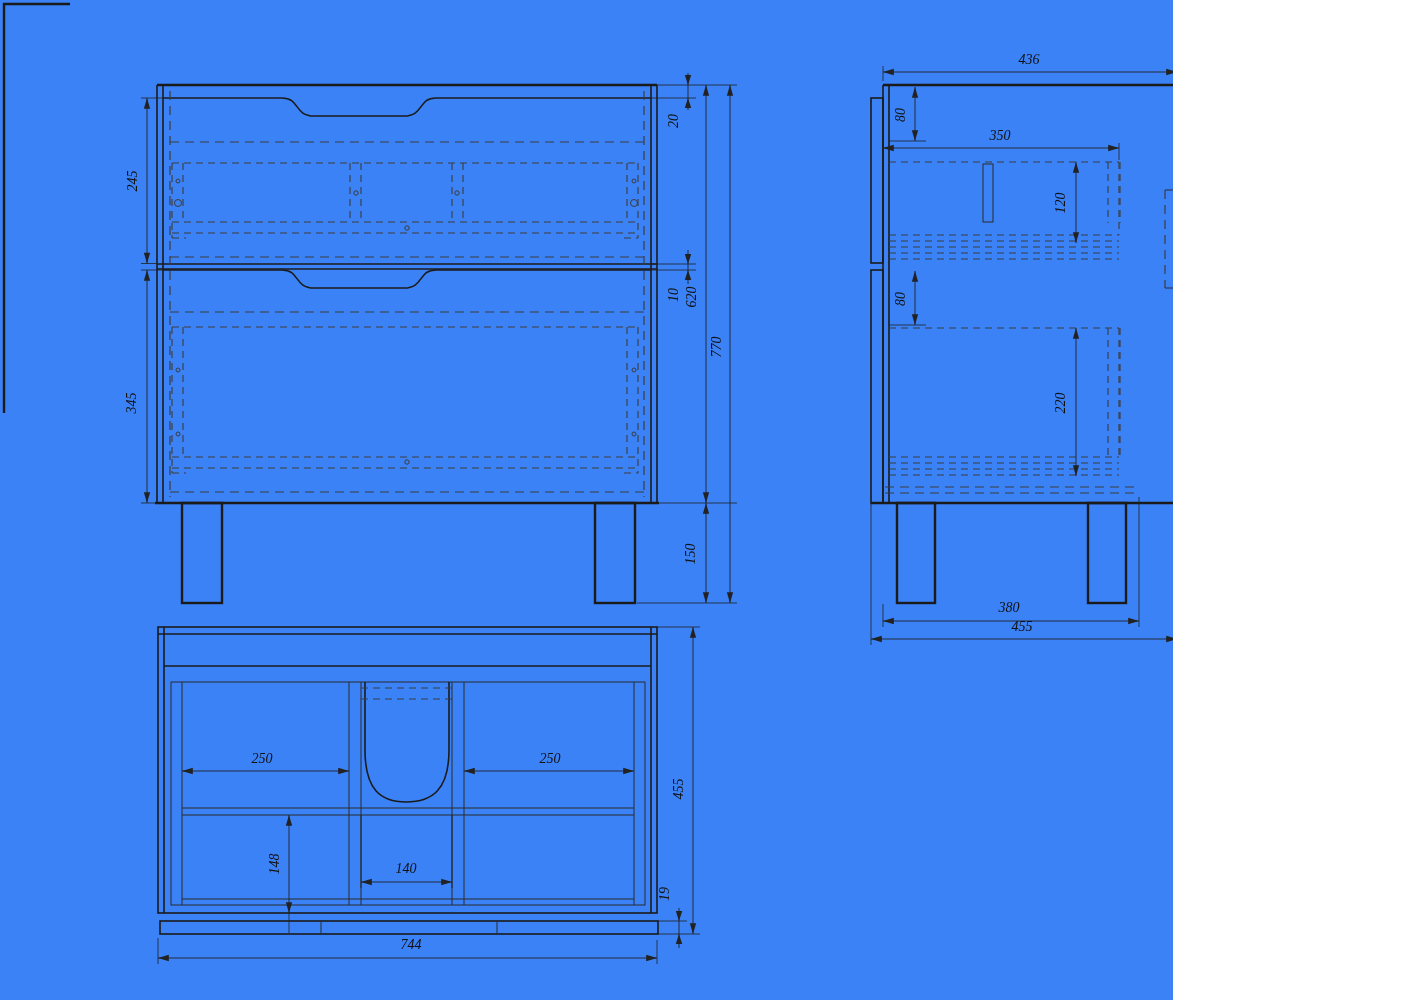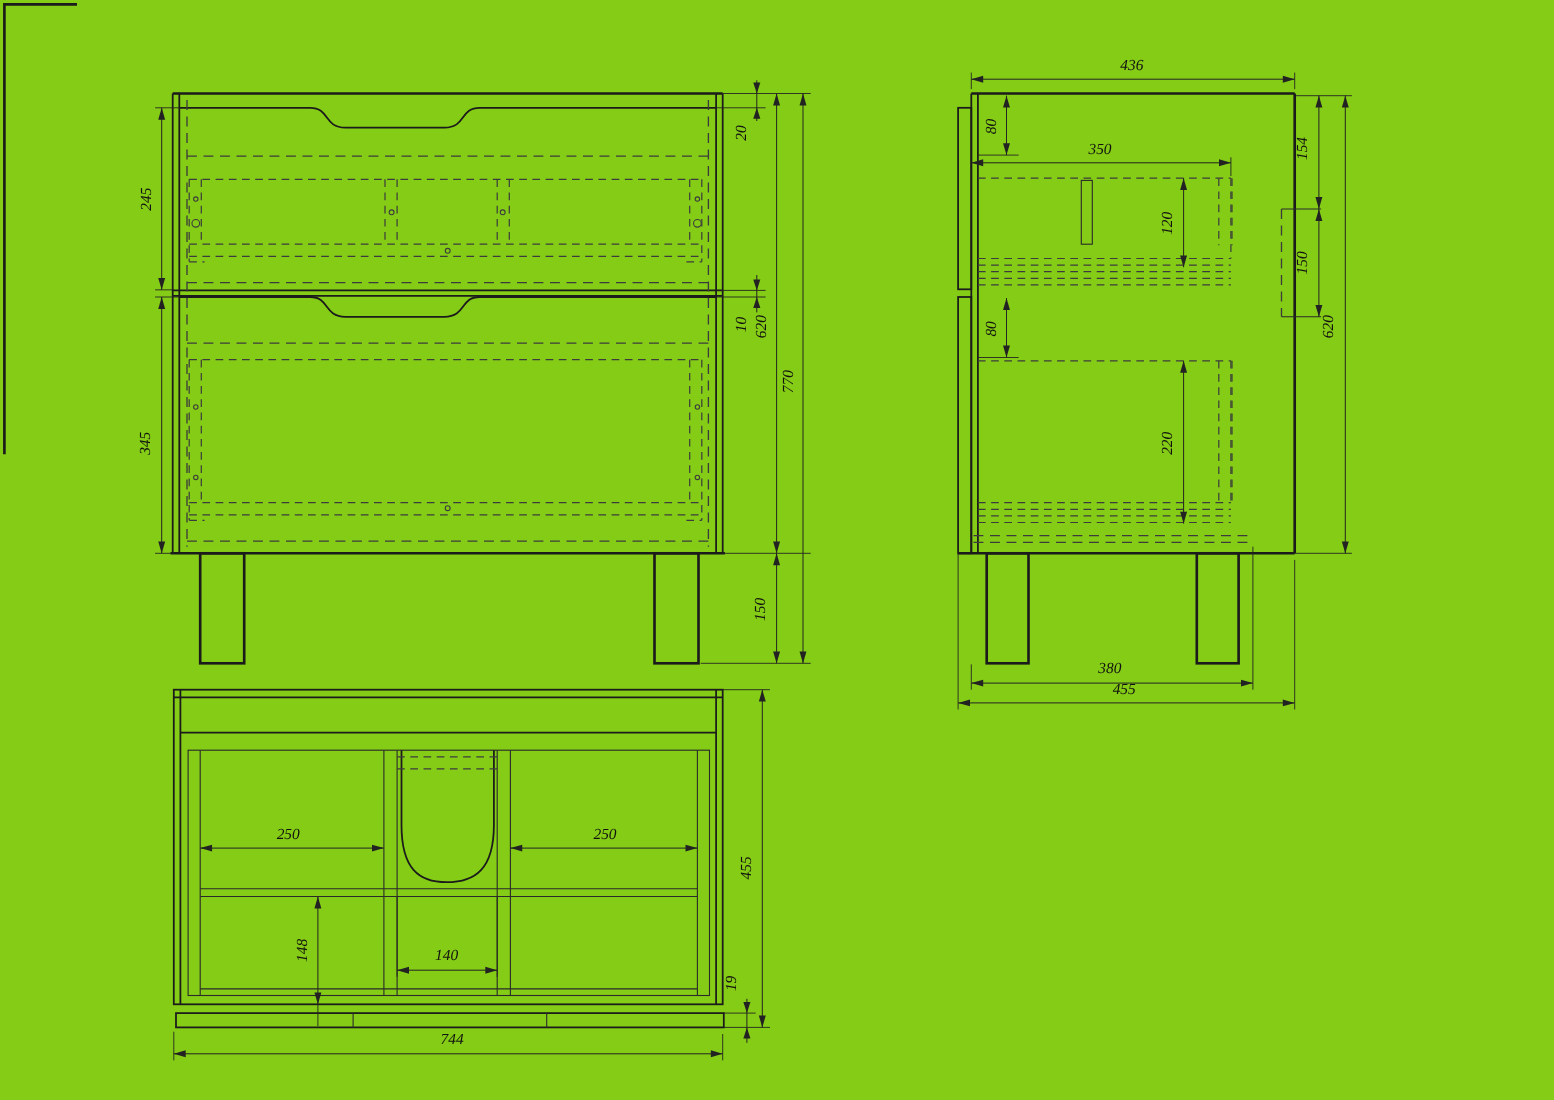--- a/index.html
+++ b/index.html
@@ -1,16 +1,16 @@
 <!DOCTYPE html>
 <html><head>
 <meta charset="utf-8">
 <style>
   html,body{margin:0;padding:0;background:#ffffff;}
-  .sheet{position:relative;width:1413px;height:1000px;background:#84cc16;overflow:hidden;
+  .sheet{position:relative;width:1173px;height:1000px;background:#3b82f6;overflow:hidden;
          font-family:"Liberation Serif", serif;}
   svg{position:absolute;left:0;top:0;}
   .solid{stroke:#1b1b1b;stroke-width:1.6;fill:none;stroke-linecap:butt;}
   .thick{stroke:#1b1b1b;stroke-width:2.4;fill:none;}
   .thin{stroke:#2a2a2a;stroke-width:1;fill:none;}
   .dash{stroke:#3c3c3c;stroke-width:1.2;fill:none;stroke-dasharray:9 6;}
   .dash2{stroke:#3c3c3c;stroke-width:1.1;fill:none;stroke-dasharray:7 5;}
   .dim{stroke:#222222;stroke-width:0.9;fill:none;}
   .ext{stroke:#222222;stroke-width:0.8;fill:none;}
   .hole{stroke:#3c3c3c;stroke-width:1;fill:none;}

